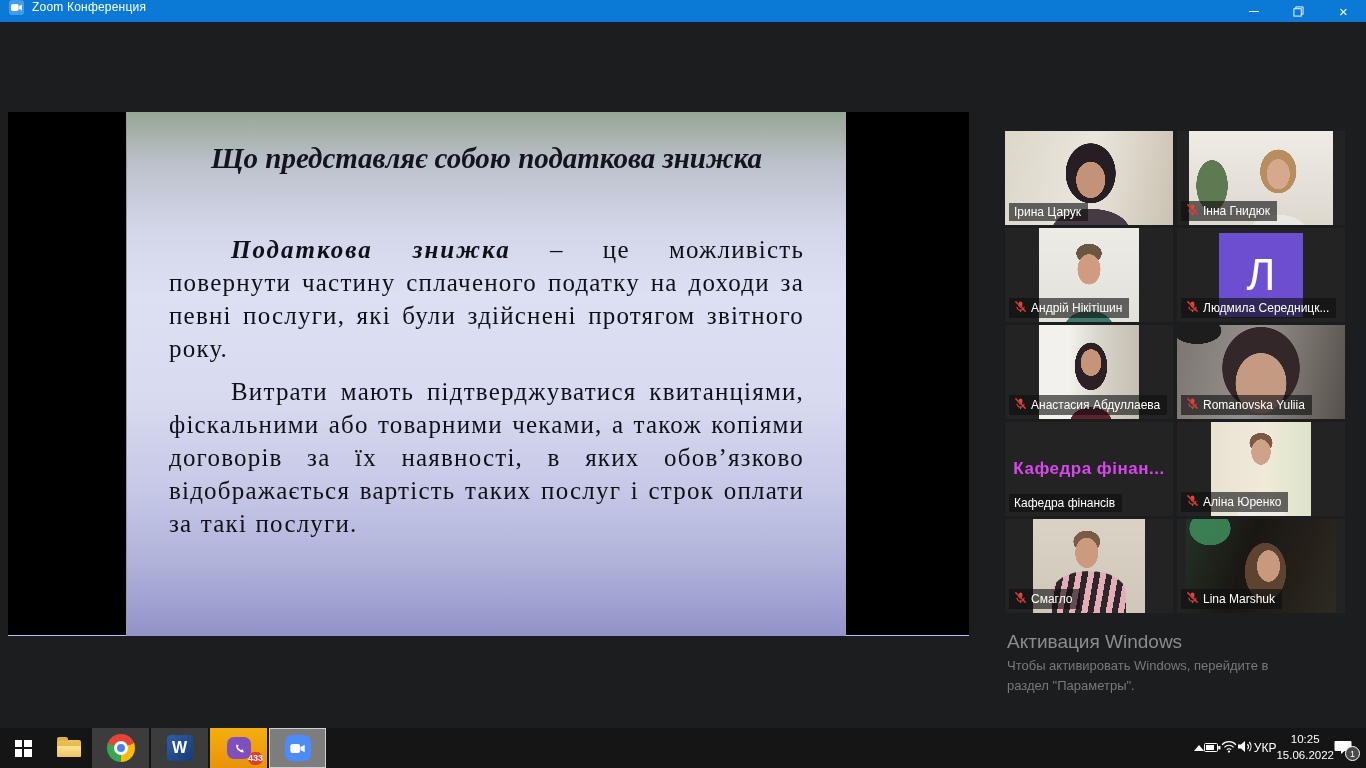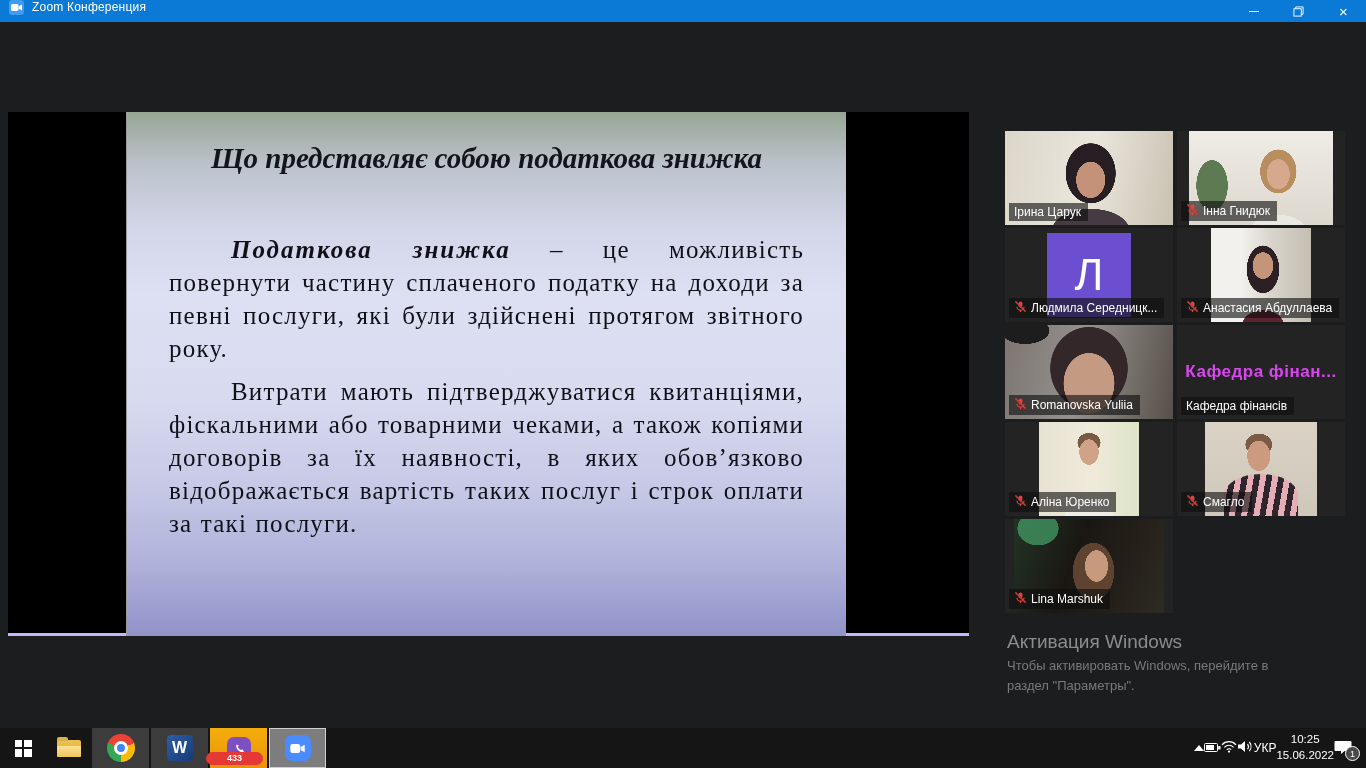--- a/index.html
+++ b/index.html
@@ -14,21 +14,21 @@
     background:#3f9cf0; display:flex; align-items:center; justify-content:center; }
   .tb-title { font-size:12px; letter-spacing:.2px; }
   .win-controls { margin-left:auto; display:flex; height:100%; }
   .wc { width:45px; height:100%; display:flex; align-items:center; justify-content:center;
     color:#fff; font-size:13px; cursor:default; }
   .wc-min i { display:block; width:10px; height:1px; background:#fff; }
   .wc-close { font-size:15px; }
 
   
   .share-area { position:absolute; left:8px; top:112px; width:961px; height:524px;
-    background:#000; border-bottom:3px solid #c4b5fd; }
+    background:#000; border-bottom:1px solid #c4b5fd; }
   .slide { position:absolute; left:118px; top:0; width:720px; height:524px;
     background:linear-gradient(180deg,#97a694 0%,#bcc2cc 10%,#d3d5e8 22%,#dddff2 35%,
       #d8daf0 55%,#c6c8e6 72%,#b0b2da 86%,#9193c9 100%);
     border-left:1px solid #9a9a9a; }
   .slide h1 { font-family:"Liberation Serif","DejaVu Serif",serif; font-style:italic;
     font-weight:bold; font-size:29px; color:#14141d; text-align:center; margin:30px 26px 0; }
   .para { font-family:"Liberation Serif","DejaVu Serif",serif; font-size:25px;
     color:#101019; text-align:justify; letter-spacing:1.2px; word-spacing:1px;
     line-height:1.32; margin:0 42px; text-indent:62px; }
   .para.first { margin-top:58px; }
@@ -122,21 +122,21 @@
   .chrome::after { content:""; position:absolute; inset:7px; background:#4285f4;
     border:3px solid #fff; border-radius:50%; }
   .wordico { width:26px; height:26px; border-radius:4px; color:#fff; font-weight:bold;
     font-size:16px; display:flex; align-items:center; justify-content:center;
     background:linear-gradient(135deg,#2d5da8,#173a75); }
   .viberico { position:relative; width:24px; height:22px; border-radius:7px; background:#7d4fc3;
     display:flex; align-items:center; justify-content:center; }
   .viberico::after { content:""; position:absolute; left:3px; bottom:-4px;
     border:4px solid transparent; border-top-color:#7d4fc3; }
   .badge433 { position:absolute; bottom:3px; right:4px; background:#e53935; color:#fff;
-    border-radius:8px; font-size:9px; line-height:1; padding:2px 21px; font-weight:bold; }
+    border-radius:8px; font-size:9px; line-height:1; padding:2px 0; font-weight:bold; }
   .zoomico { width:26px; height:26px; border-radius:7px; background:#4a8cff;
     display:flex; align-items:center; justify-content:center; }
 
   .tray { margin-left:auto; display:flex; align-items:center; padding-right:12px;
     color:#fff; }
   .caret { width:0; height:0; border-left:5px solid transparent; border-right:5px solid transparent;
     border-bottom:6px solid #fff; }
   .lang { font-size:12px; }
   .clock { font-size:11.5px; text-align:center; line-height:1.35; }
   .notif { position:relative; width:20px; height:18px; }
@@ -194,20 +194,32 @@
         <span><svg width="13" height="13" viewBox="0 0 14 14">
               <rect x="5" y="1.5" width="4" height="6.5" rx="2" fill="#e0443e"></rect>
               <path d="M3.2 7.2a3.8 3.8 0 0 0 7.6 0" fill="none" stroke="#e0443e" stroke-width="1.3"></path>
               <line x1="7" y1="11" x2="7" y2="13" stroke="#e0443e" stroke-width="1.3"></line>
               <line x1="1.5" y1="1.5" x2="12.5" y2="12.5" stroke="#d03a34" stroke-width="1.6"></line>
             </svg></span>
         <span>Інна Гнидюк</span>
       </div>
     </div>
 
+    <div class="tile">
+      <div class="video v2"></div>
+      <div class="nlabel">
+        <span><svg width="13" height="13" viewBox="0 0 14 14">
+              <rect x="5" y="1.5" width="4" height="6.5" rx="2" fill="#e0443e"></rect>
+              <path d="M3.2 7.2a3.8 3.8 0 0 0 7.6 0" fill="none" stroke="#e0443e" stroke-width="1.3"></path>
+              <line x1="7" y1="11" x2="7" y2="13" stroke="#e0443e" stroke-width="1.3"></line>
+              <line x1="1.5" y1="1.5" x2="12.5" y2="12.5" stroke="#d03a34" stroke-width="1.6"></line>
+            </svg></span>
+        <span>Андрій Нікітішин</span>
+      </div>
+    </div>
 
     <div class="tile">
       <div class="avatar">
         <span>Л</span>
       </div>
       <div class="nlabel">
         <span><svg width="13" height="13" viewBox="0 0 14 14">
               <rect x="5" y="1.5" width="4" height="6.5" rx="2" fill="#e0443e"></rect>
               <path d="M3.2 7.2a3.8 3.8 0 0 0 7.6 0" fill="none" stroke="#e0443e" stroke-width="1.3"></path>
               <line x1="7" y1="11" x2="7" y2="13" stroke="#e0443e" stroke-width="1.3"></line>

